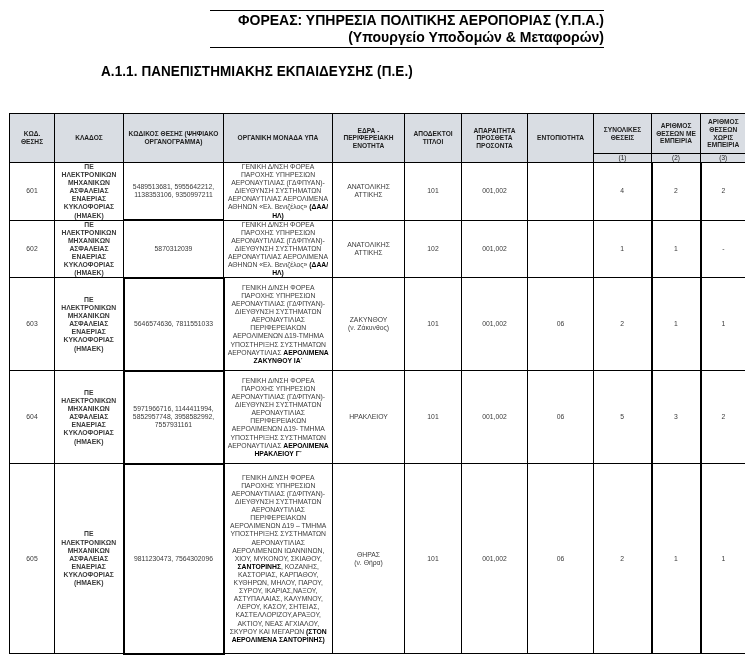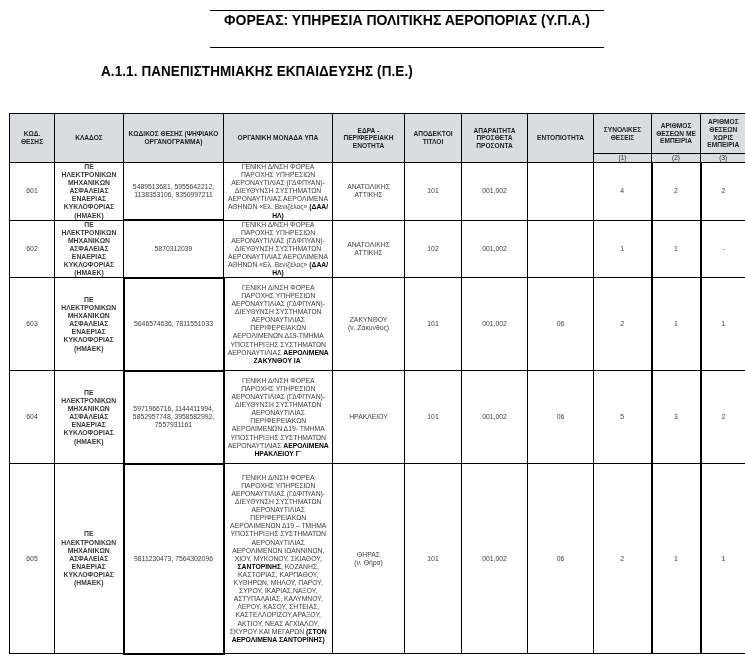--- a/index.html
+++ b/index.html
@@ -1,21 +1,21 @@
 <!DOCTYPE html>
 <html><head>
 <meta charset="utf-8">
 <style>
   html, body { margin:0; padding:0; background:#ffffff; }
   body { width:745px; height:658px; position:relative; overflow:hidden; font-family:"Liberation Sans", sans-serif; color:#000; }
 
   .title-box {
     position:absolute; left:210px; top:10px; width:394px; height:36px;
     border-top:1.5px solid #000; border-bottom:1.5px solid #000;
-    text-align:center; font-weight:bold; font-size:14px; line-height:17px;
+    text-align:right; font-weight:bold; font-size:14px; line-height:17px;
   }
   .title-box .l1 { margin-top:1px; }
   .section-title {
     position:absolute; left:101px; top:63px; font-weight:bold; font-size:14.5px;
     letter-spacing:0.1px; transform:scaleX(0.93); transform-origin:left;
   }
 
   table.posts {
     position:absolute; left:9px; top:113px; border-collapse:collapse; table-layout:fixed;
     width:726px;
@@ -33,20 +33,21 @@
   .thickL { border-left:2.5px solid #000 !important; }
   .thickR { border-right:2.5px solid #000 !important; }
   .thickB { border-bottom:2.5px solid #000 !important; }
   .thickT { border-top:2.5px solid #000 !important; }
 </style>
 </head>
 <body>
 
 <div class="title-box">
   <div class="l1">ΦΟΡΕΑΣ: ΥΠΗΡΕΣΙΑ ΠΟΛΙΤΙΚΗΣ ΑΕΡΟΠΟΡΙΑΣ (Υ.Π.Α.)</div>
+  <div class="l2">(Υπουργείο Υποδομών &amp; Μεταφορών)</div>
 </div>
 
 <div class="section-title">Α.1.1. ΠΑΝΕΠΙΣΤΗΜΙΑΚΗΣ ΕΚΠΑΙΔΕΥΣΗΣ (Π.Ε.)</div>
 
 <table class="posts">
   <colgroup>
     <col style="width:45px">
       <col style="width:69px">
       <col style="width:100px">
       <col style="width:109px">

